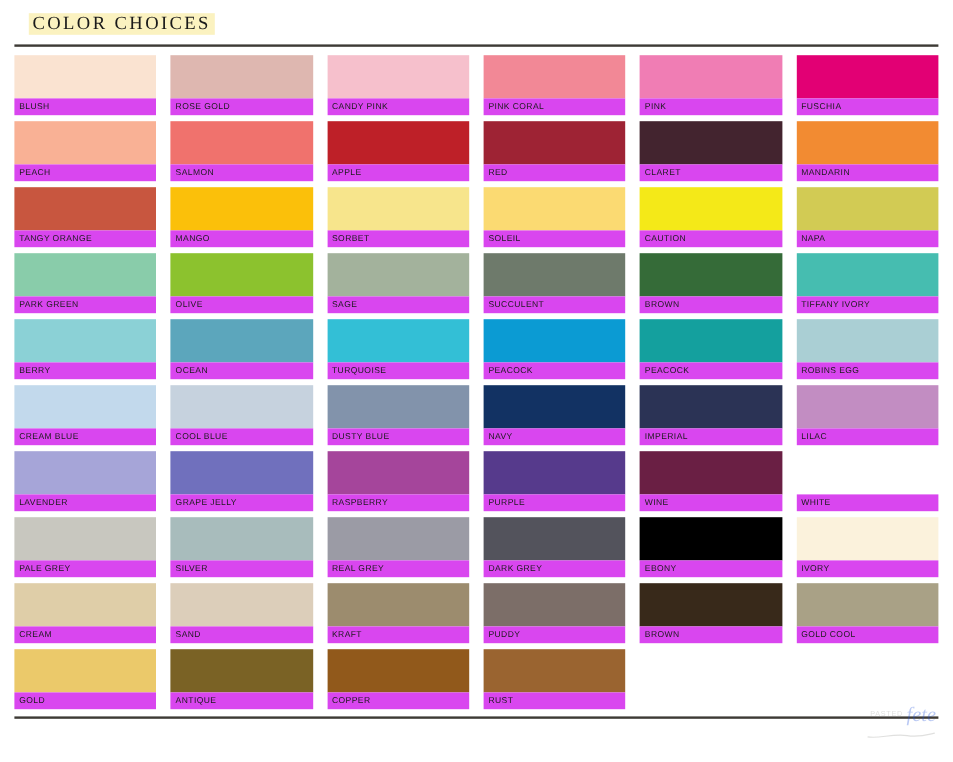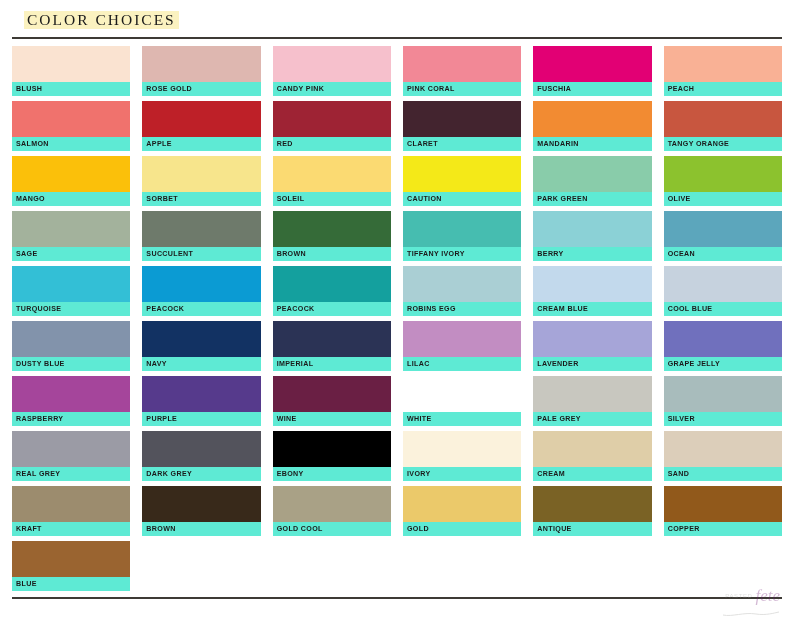--- a/index.html
+++ b/index.html
@@ -53,28 +53,28 @@
     display: block;
   }
   .chip {
     height: 36px;
     width: 100%;
   }
   .chip-white {
     background: #ffffff;
   }
   .label {
-    background: #5eead4;
+    background: #d946ef;
     height: 14px;
     line-height: 14px;
     font-size: 7.1px;
     letter-spacing: 0.35px;
     color: #1a1a1a;
     padding-left: 4px;
-    font-weight: bold;
+    font-weight: normal;
     white-space: nowrap;
     overflow: hidden;
   }
   .rule-bottom {
     margin-top: 6px;
     height: 2px;
     background: #3d3a35;
     width: 100%;
   }
   .watermark {
@@ -93,21 +93,21 @@
     font-family: "Liberation Sans", sans-serif;
     font-size: 6px;
     letter-spacing: 0.6px;
     color: #9a9a96;
     vertical-align: middle;
   }
   .wm-script {
     font-family: "Liberation Serif", serif;
     font-style: italic;
     font-size: 17px;
-    color: #701a75;
+    color: #1d4ed8;
     vertical-align: middle;
     margin-left: 3px;
   }
   .wm-swash {
     display: block;
     height: 4px;
     margin-top: -3px;
   }
 </style>
 </head>
@@ -132,20 +132,24 @@
       </div>
       <div class="swatch">
         <div class="chip" style="background: rgb(246, 192, 204);"></div>
         <div class="label">CANDY PINK</div>
       </div>
       <div class="swatch">
         <div class="chip" style="background: rgb(242, 136, 150);"></div>
         <div class="label">PINK CORAL</div>
       </div>
       <div class="swatch">
+        <div class="chip" style="background: rgb(240, 125, 180);"></div>
+        <div class="label">PINK</div>
+      </div>
+      <div class="swatch">
         <div class="chip" style="background: rgb(226, 0, 116);"></div>
         <div class="label">FUSCHIA</div>
       </div>
       <div class="swatch">
         <div class="chip" style="background: rgb(249, 177, 149);"></div>
         <div class="label">PEACH</div>
       </div>
       <div class="swatch">
         <div class="chip" style="background: rgb(240, 114, 109);"></div>
         <div class="label">SALMON</div>
@@ -180,20 +184,24 @@
       </div>
       <div class="swatch">
         <div class="chip" style="background: rgb(251, 218, 114);"></div>
         <div class="label">SOLEIL</div>
       </div>
       <div class="swatch">
         <div class="chip" style="background: rgb(244, 233, 24);"></div>
         <div class="label">CAUTION</div>
       </div>
       <div class="swatch">
+        <div class="chip" style="background: rgb(210, 203, 84);"></div>
+        <div class="label">NAPA</div>
+      </div>
+      <div class="swatch">
         <div class="chip" style="background: rgb(137, 204, 170);"></div>
         <div class="label">PARK GREEN</div>
       </div>
       <div class="swatch">
         <div class="chip" style="background: rgb(140, 194, 46);"></div>
         <div class="label">OLIVE</div>
       </div>
       <div class="swatch">
         <div class="chip" style="background: rgb(163, 178, 156);"></div>
         <div class="label">SAGE</div>
@@ -312,20 +320,24 @@
       </div>
       <div class="swatch">
         <div class="chip" style="background: rgb(220, 206, 186);"></div>
         <div class="label">SAND</div>
       </div>
       <div class="swatch">
         <div class="chip" style="background: rgb(156, 140, 110);"></div>
         <div class="label">KRAFT</div>
       </div>
       <div class="swatch">
+        <div class="chip" style="background: rgb(124, 110, 104);"></div>
+        <div class="label">PUDDY</div>
+      </div>
+      <div class="swatch">
         <div class="chip" style="background: rgb(56, 41, 26);"></div>
         <div class="label">BROWN</div>
       </div>
       <div class="swatch">
         <div class="chip" style="background: rgb(169, 161, 134);"></div>
         <div class="label">GOLD COOL</div>
       </div>
       <div class="swatch">
         <div class="chip" style="background: rgb(235, 201, 106);"></div>
         <div class="label">GOLD</div>
@@ -333,21 +345,21 @@
       <div class="swatch">
         <div class="chip" style="background: rgb(122, 98, 37);"></div>
         <div class="label">ANTIQUE</div>
       </div>
       <div class="swatch">
         <div class="chip" style="background: rgb(145, 89, 27);"></div>
         <div class="label">COPPER</div>
       </div>
       <div class="swatch">
         <div class="chip" style="background: rgb(154, 100, 48);"></div>
-        <div class="label">BLUE</div>
+        <div class="label">RUST</div>
       </div>
     </div>
 
   <div class="rule-bottom"></div>
 
   <div class="watermark">
     <span class="wm-inner">
       <span class="wm-small">PASTED</span><span class="wm-script">fete</span>
       <span class="wm-swash">
         <svg width="58" height="6" viewBox="0 0 58 6" xmlns="http://www.w3.org/2000/svg">

